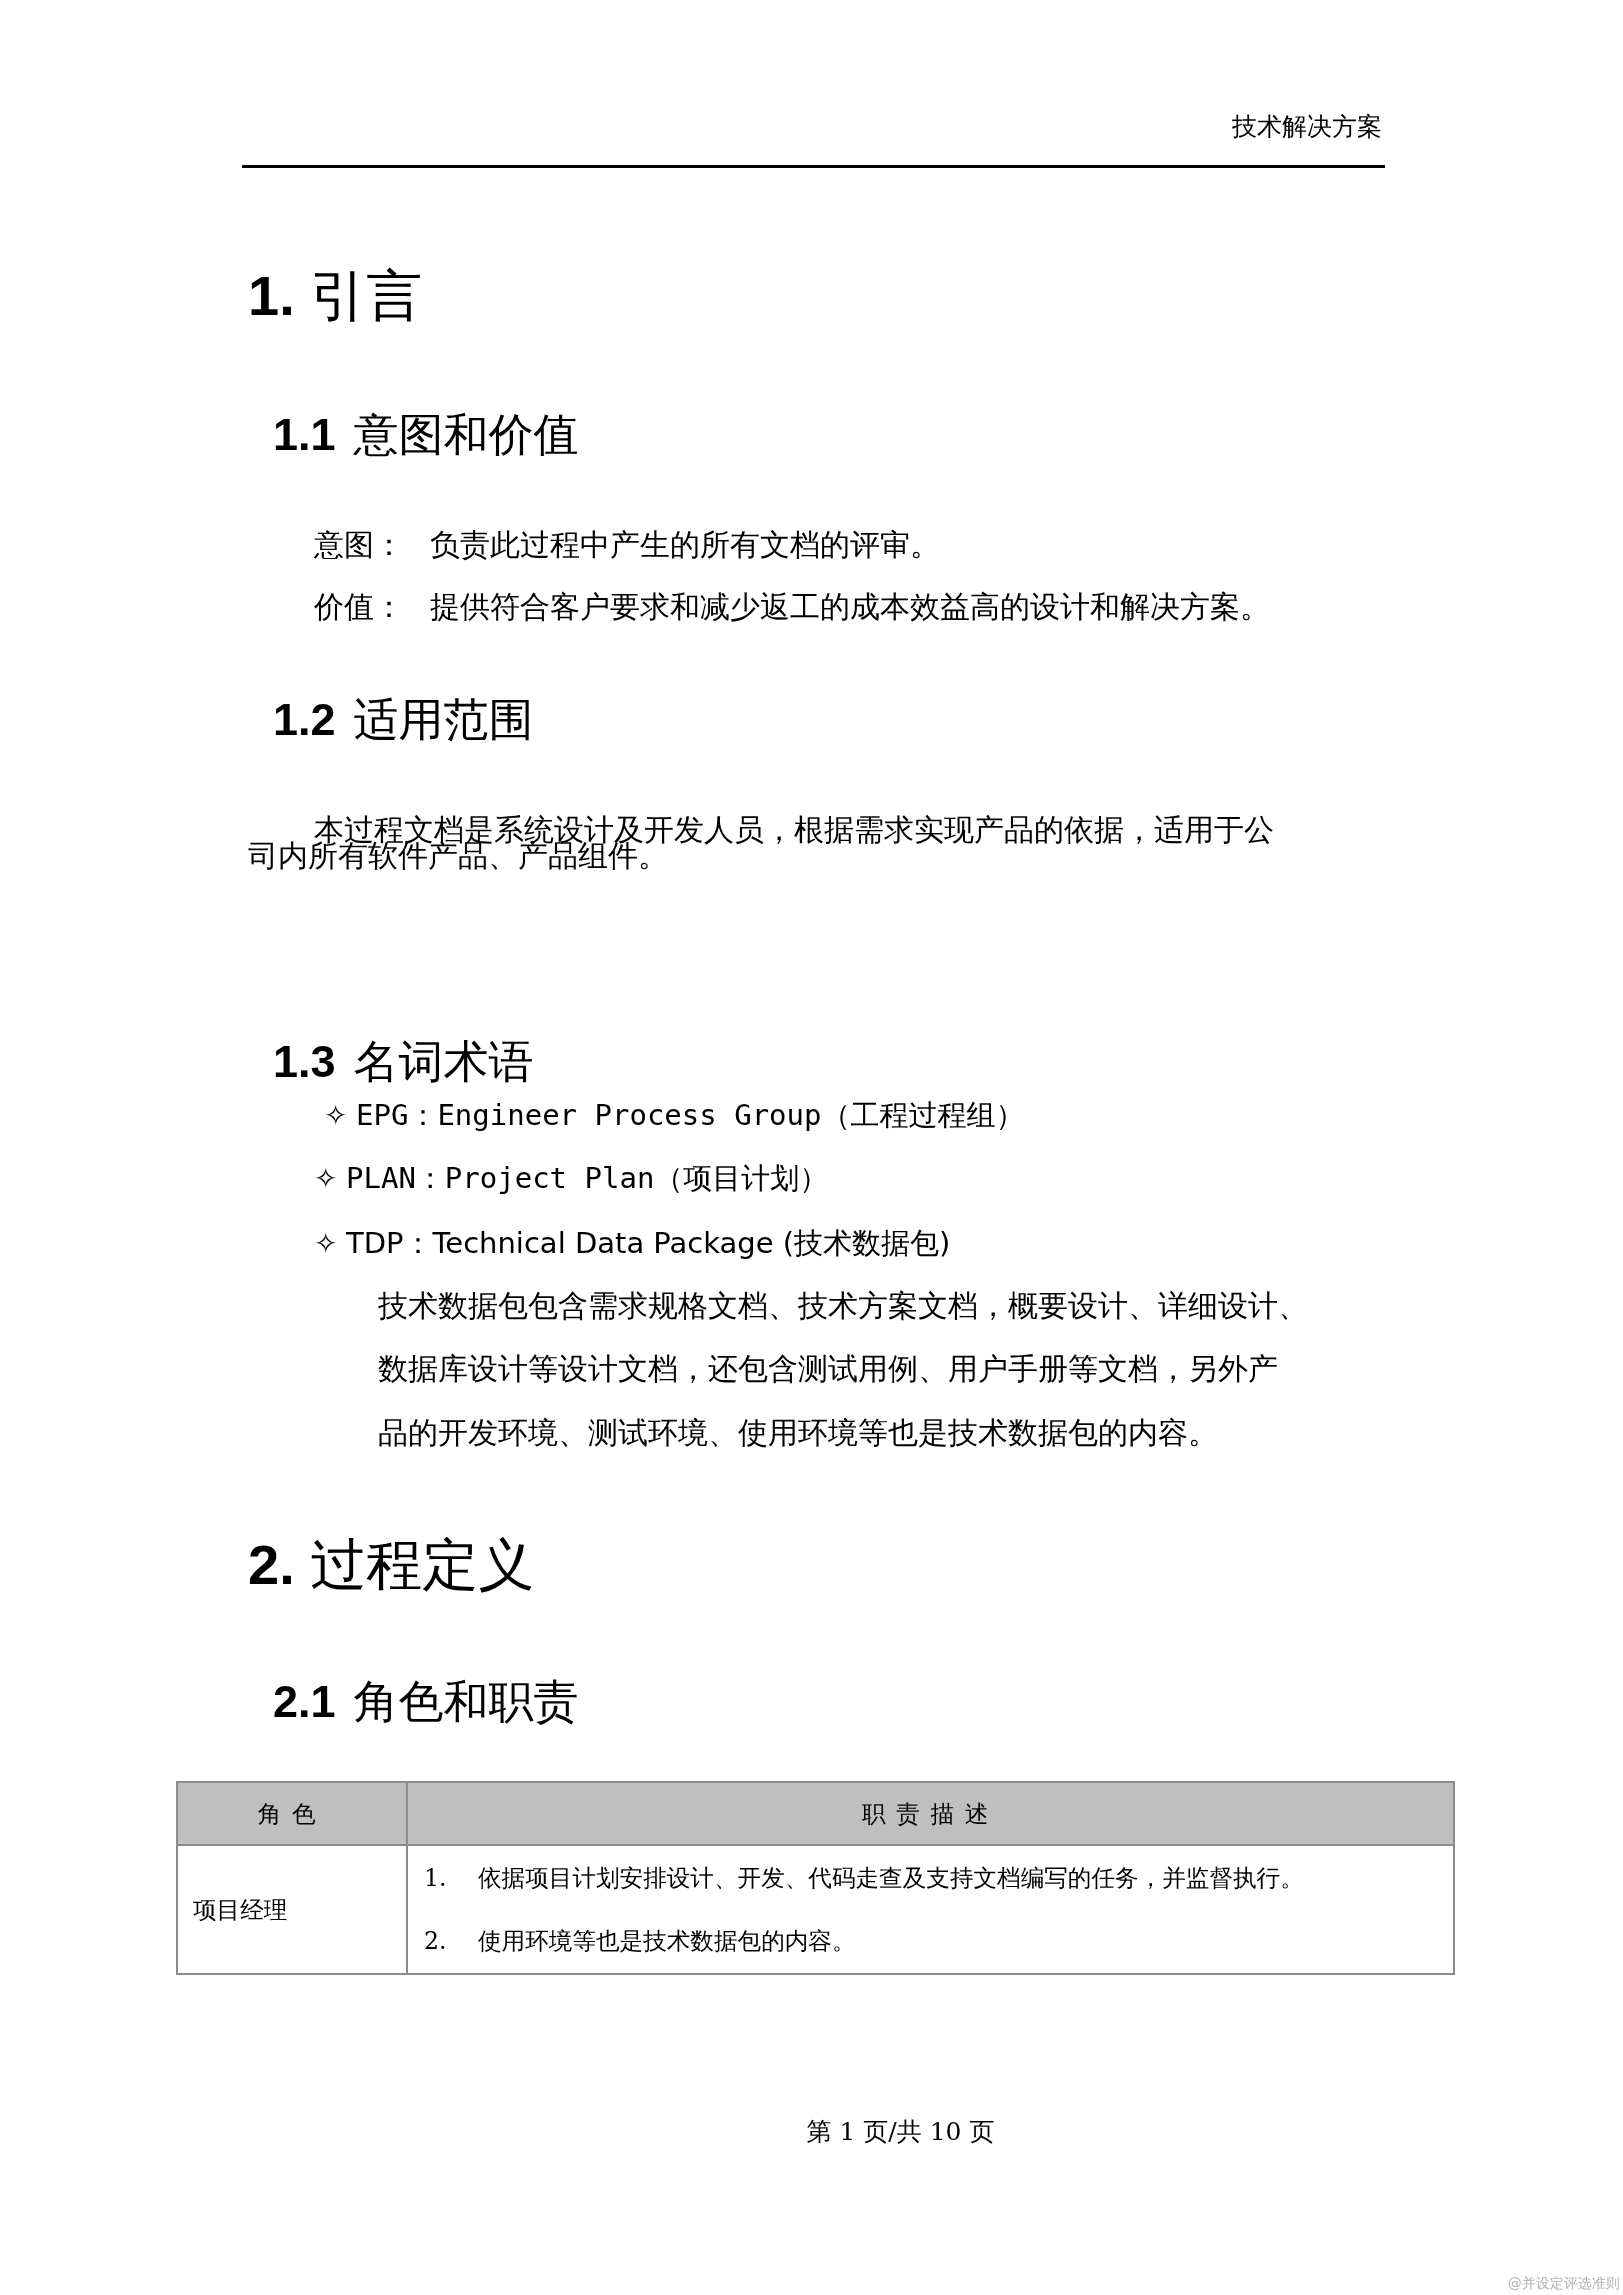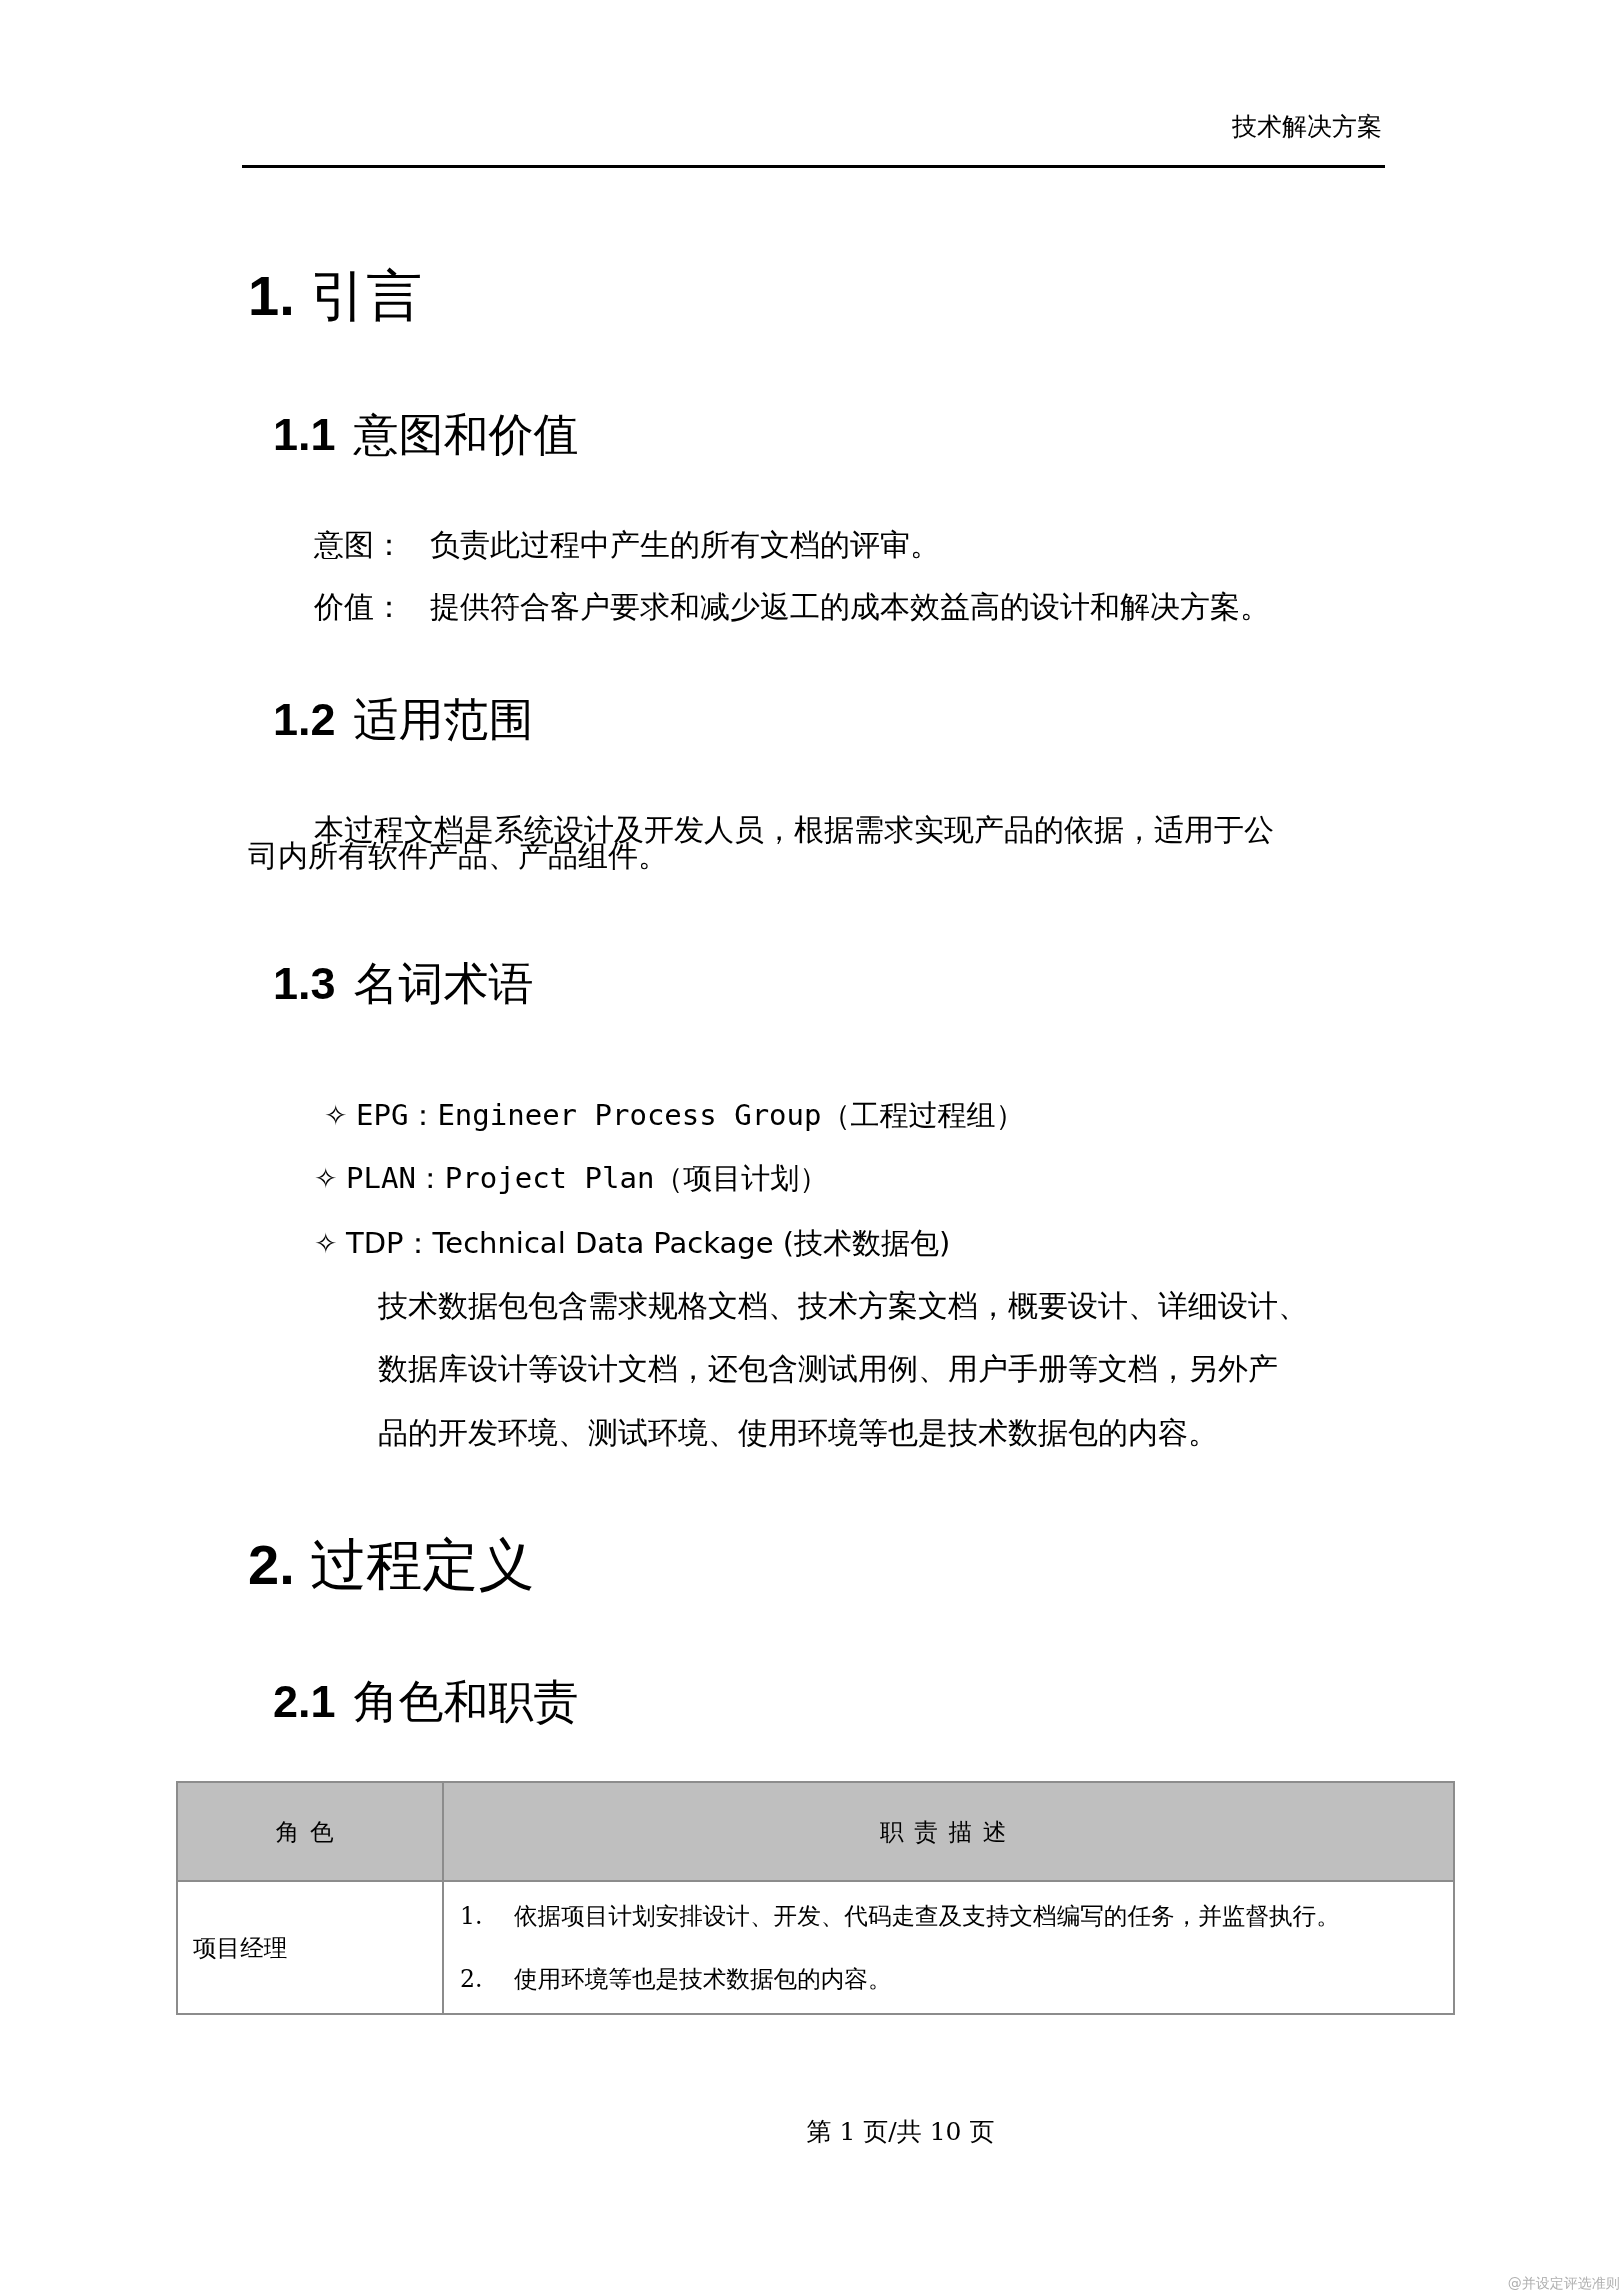--- a/index.html
+++ b/index.html
@@ -12,21 +12,21 @@
   .h1 .num { font-weight: bold; }
   .h2 { font-family: "Liberation Sans", "DejaVu Sans", sans-serif; font-size: 45px; line-height: 59px; }
   .h2 .num { font-weight: bold; margin-right: 18px; }
   .body-text { font-size: 30px; line-height: 39px; }
   .mono { font-family: "DejaVu Sans Mono", "Liberation Mono", monospace; font-size: 29px; }
   .sans { font-family: "DejaVu Sans", "Liberation Sans", sans-serif; font-size: 29px; }
   .bullet { display: inline-block; width: 32px; font-size: 28px; }
   .label-gap { display: inline-block; width: 26px; }
   table.roles { position: absolute; left: 176px; top: 1781px; width: 1279px;
                 border-collapse: collapse; font-size: 23.6px; }
-  table.roles td, table.roles th { border: 2.7px solid #8c8c8c; padding: 18px; }
+  table.roles td, table.roles th { border: 2.7px solid #8c8c8c; padding: 0; }
   table.roles th { background: #bfbfbf; height: 61px; font-weight: normal; letter-spacing: 10.7px; }
   table.roles .col-role { width: 228px; }
   table.roles td.role { padding-left: 15px; vertical-align: middle; }
   table.roles td.desc { padding-left: 16px; vertical-align: middle; }
   .desc-line { display: flex; line-height: 32px; }
   .desc-line + .desc-line { margin-top: 31px; }
   .desc-num { width: 54px; }
   .footer { left: 0; width: 1623px; top: 2116px; text-align: center; font-size: 25px; line-height: 32px; }
   .footer-inner { position: relative; left: 89px; }
   .watermark { right: 3.2px; top: 2275px; font-size: 14px; color: #b0b0b0;
@@ -52,21 +52,21 @@
 <div class="abs body-text" style="left:314px; top:587px;">
   <span>价值：</span><span class="label-gap"></span><span>提供符合客户要求和减少返工的成本效益高的设计和解决方案。</span>
 </div>
 
 <div class="abs h2" style="left:273px; top:690px;">
   <span class="num">1.2</span><span>适用范围</span>
 </div>
 <div class="abs body-text" style="left:314px; top:810px;">本过程文档是系统设计及开发人员，根据需求实现产品的依据，适用于公</div>
 <div class="abs body-text" style="left:248px; top:836px;">司内所有软件产品、产品组件。</div>
 
-<div class="abs h2" style="left:273px; top:954px;text-align:right;">
+<div class="abs h2" style="left:273px; top:1032px;text-align:right;">
   <span class="num">1.3</span><span>名词术语</span>
 </div>
 <div class="abs body-text" style="left:324px; top:1095px;">
   <span class="bullet">✧</span><span class="mono">EPG：Engineer Process Group（工程过程组）</span>
 </div>
 <div class="abs body-text" style="left:314px; top:1158px;">
   <span class="bullet">✧</span><span class="mono">PLAN：Project Plan（项目计划）</span>
 </div>
 <div class="abs body-text" style="left:314px; top:1223px;">
   <span class="bullet">✧</span><span class="sans">TDP：Technical Data Package (技术数据包)</span>

